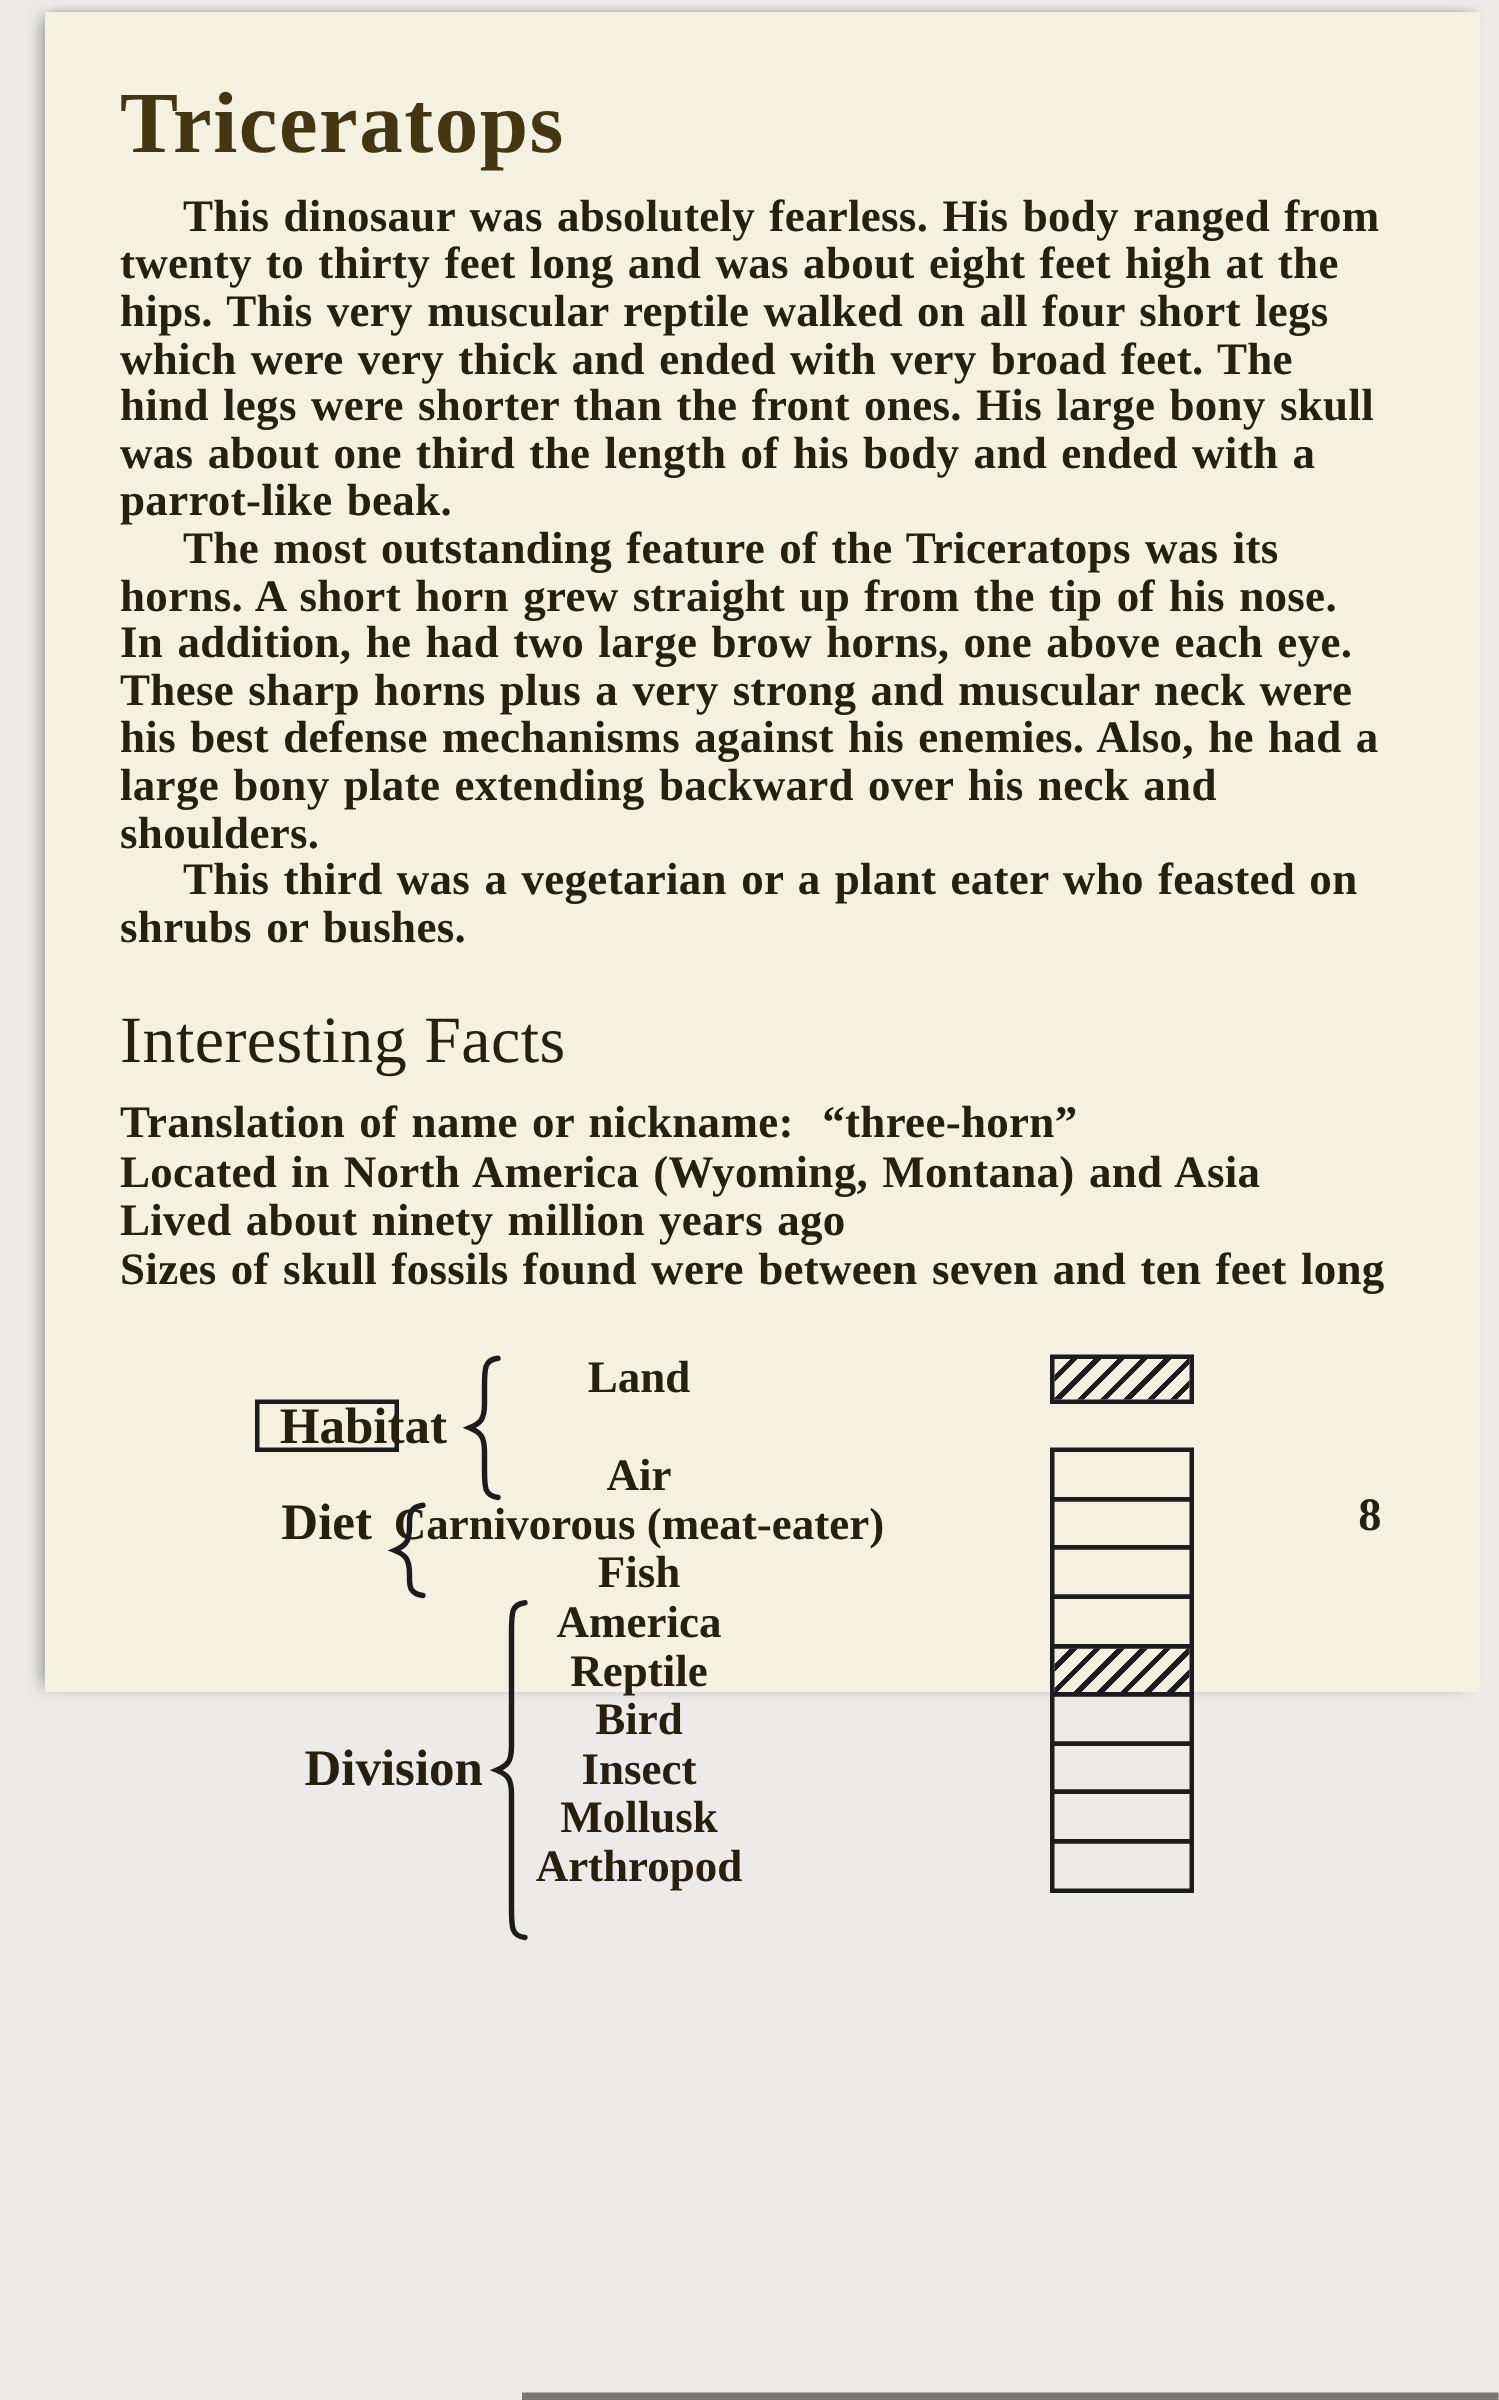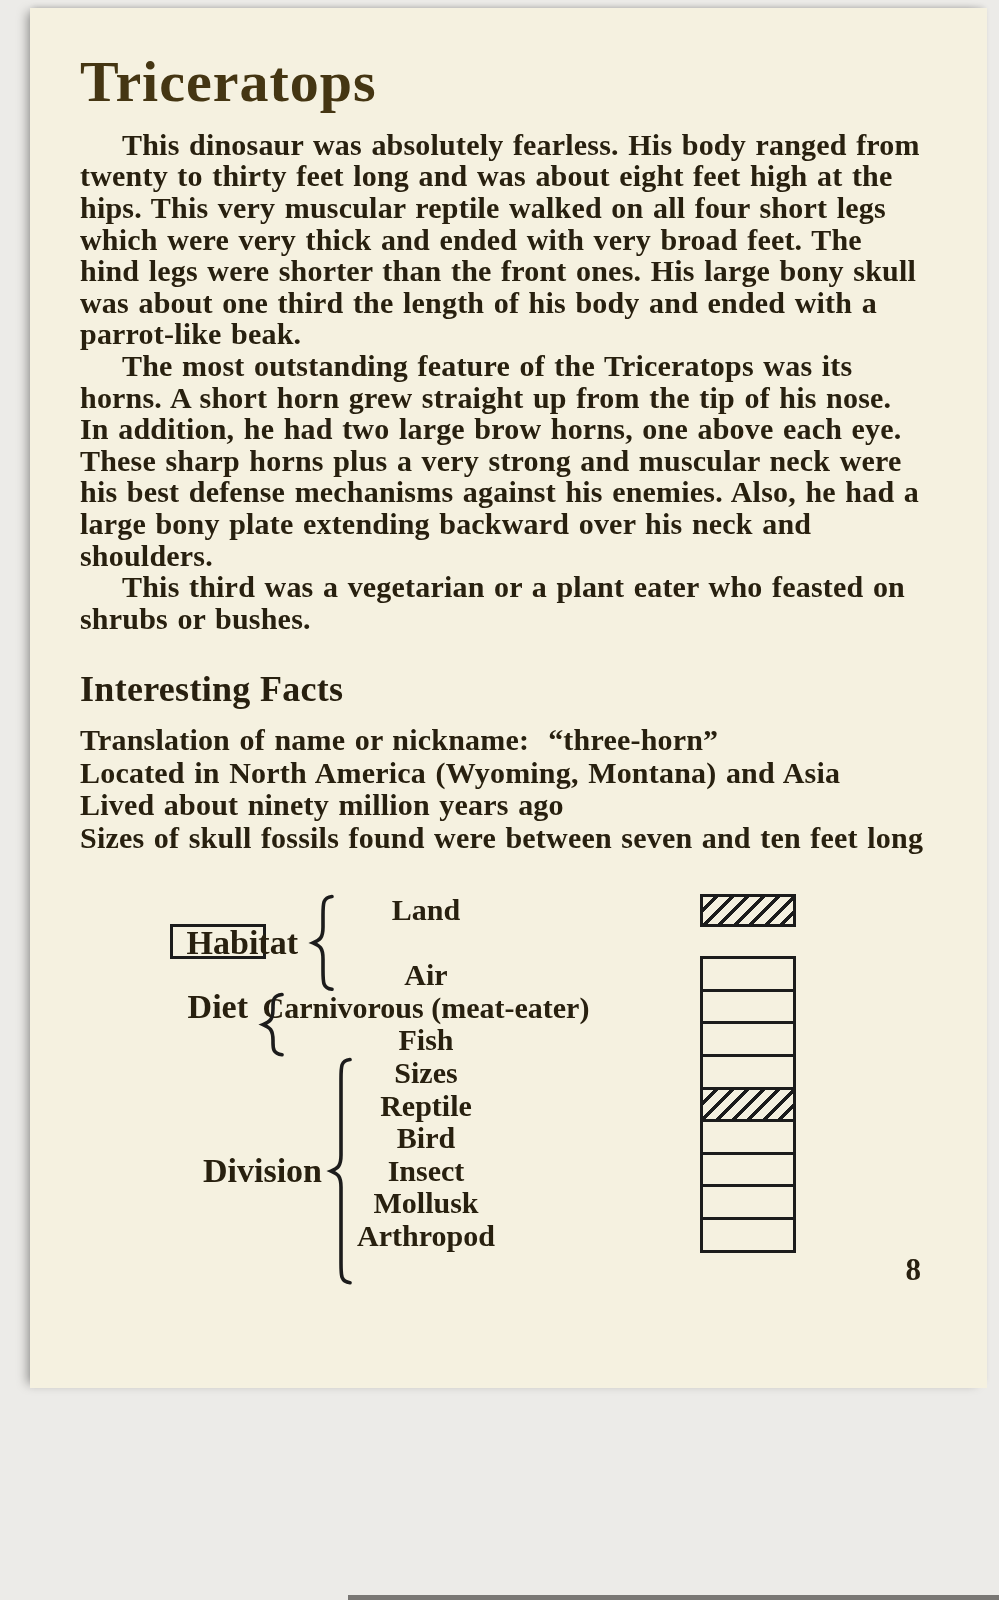--- a/index.html
+++ b/index.html
@@ -1,22 +1,22 @@
 <!DOCTYPE html>
 <html style="--paper: #f5f1e0; --ink: #28200f; --title: #453613; --line: #1c1c1c;"><head>
 <meta charset="utf-8">
 <style>
   html,body{margin:0;padding:0}
   body{width:999px;height:1600px;position:relative;background:#ecebe8;font-family:"Liberation Serif",serif;overflow:hidden}
-  .card{position:absolute;left:30px;top:8px;width:957px;height:1380px;background:var(--paper,#f5f1e0);
+  .card{position:absolute;left:30px;top:8px;width:957px;height:1120px;background:var(--paper,#f5f1e0);
         box-shadow:-7px 0 10px -4px rgba(0,0,0,.35),0 -3px 6px -3px rgba(0,0,0,.2);
         padding:44px 60px 0 50px;box-sizing:border-box;color:var(--ink,#28200f)}
   .title{font-size:58px;font-weight:700;color:var(--title,#453613);letter-spacing:1px;margin:0 0 16px 0;line-height:1.05}
   .body-text p{font-size:30px;font-weight:700;line-height:31.6px;margin:0;text-indent:42px;word-spacing:.06em;letter-spacing:.2px}
-  .section-heading{font-size:36px;font-weight:700;margin:34px 0 14px;letter-spacing:.3px;color:var(--ink,#28200f)}
+  .section-heading{font-size:44px;font-weight:400;margin:34px 0 14px;letter-spacing:.3px;color:var(--ink,#28200f)}
   .facts{font-size:30px;font-weight:700;line-height:32.4px}
   .fact{padding-left:44px;text-indent:-44px;word-spacing:.06em;letter-spacing:.2px}
   .chart{position:relative;margin:40px 0 0 90px;width:626px;font-weight:700}
   .chart-row{display:flex;height:32.6px;align-items:center}
   .row-label{flex:1;text-align:center;padding-right:18px;font-size:30px;line-height:32.6px;white-space:nowrap}
   .row-box{width:96px;align-self:stretch;border:3px solid var(--line,#1c1c1c);box-sizing:border-box}
   .chart-row.cont .row-box{margin-top:-3px}
   .row-box.checked{background-image:repeating-linear-gradient(135deg,transparent 0 7.5px,var(--line,#1c1c1c) 7.5px 11px)}
   .group-label{position:absolute;text-align:right;font-size:34px;line-height:40px;font-weight:700}
   .brace{position:absolute;overflow:visible}
@@ -66,21 +66,21 @@
       </div>
       <div class="group-label" style="left: 0px; width: 78px; top: 93px; text-align: right;">Diet</div>
       <svg class="brace" width="27" height="65.2" viewBox="0 0 27 65.2" style="left: 88px; top: 97.8px;">
         <path d="M24 2.5 C15 3.5 15 9 15 14.344000000000001 L15 16.6 C15 27.6 12 29.6 5 32.6 C12 35.6 15 37.6 15 48.6 L15 50.856 C15 56.2 15 61.7 24 62.7" fill="none" stroke="var(--line,#1c1c1c)" stroke-width="3.6" stroke-linecap="round"></path>
       </svg>
       <div class="chart-row cont">
         <div class="row-label">Fish</div>
         <div class="row-box"></div>
       </div>
       <div class="chart-row cont">
-        <div class="row-label">Sizes</div>
+        <div class="row-label">America</div>
         <div class="row-box"></div>
       </div>
       <div class="chart-row cont">
         <div class="row-label">Reptile</div>
         <div class="row-box checked"></div>
       </div>
       <div class="chart-row cont">
         <div class="row-label">Bird</div>
         <div class="row-box"></div>
       </div>

